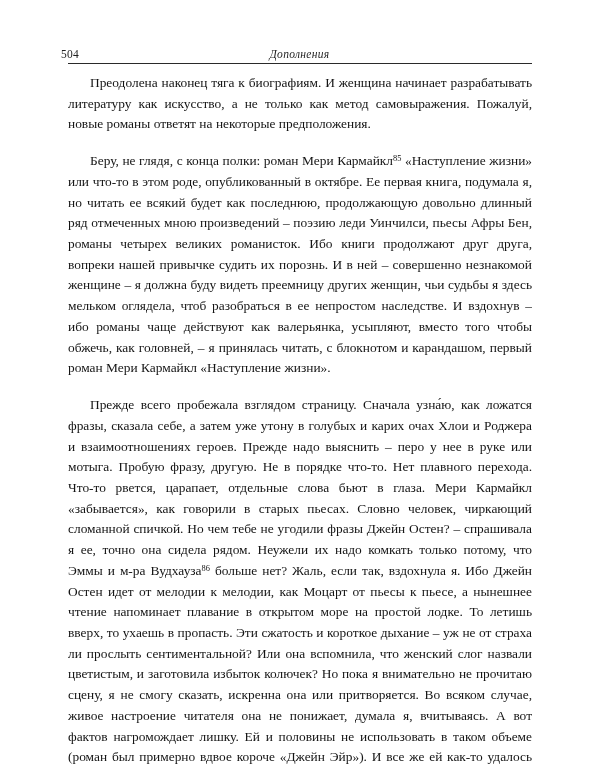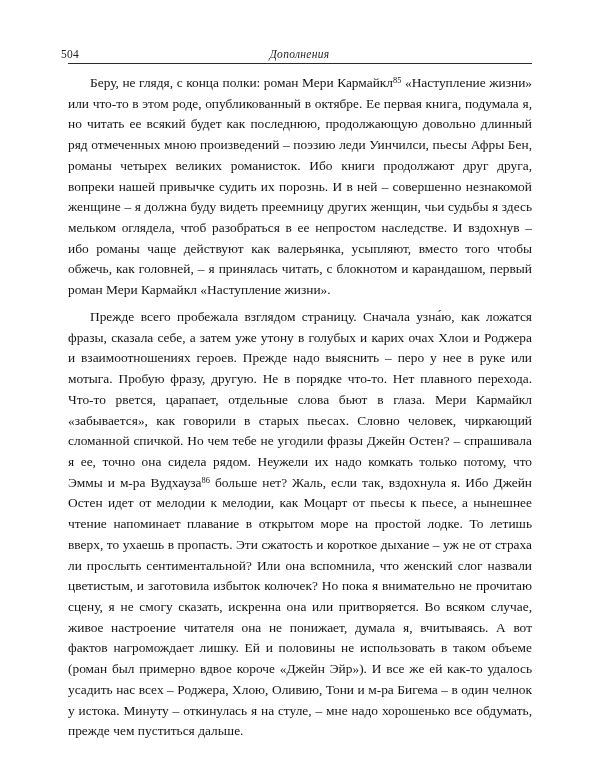--- a/index.html
+++ b/index.html
@@ -75,21 +75,21 @@
     text-align: justify;
     text-align-last: left;
     font-size: 13.4px;
     line-height: 20.72px;
     text-indent: 22px;
     hyphens: none;
     word-spacing: 0.1px;
     color: #141414;
   }
   
-  p.para + p.para { margin-top: 6px; }
+  p.para + p.para { margin-top: 16px; }
 
   sup.fn {
     font-size: 8.4px;
     line-height: 0;
     vertical-align: 0.52em;
     font-family: "Liberation Serif", "DejaVu Serif", serif;
   }
 </style>
 </head>
 <body>
@@ -98,19 +98,20 @@
 
   <div class="running-head">
     <span class="folio">504</span>
     <span class="head-title">Дополнения</span>
   </div>
 
   <div class="head-rule"></div>
 
   <div class="textblock">
 
+    <p class="para">Преодолена наконец тяга к биографиям. И женщина начинает разрабатывать литературу как искусство, а не только как метод самовыражения. Пожалуй, новые романы ответят на некоторые предположения.</p>
 
     <p class="para"><span>Беру, не глядя, с конца полки: роман Мери Кармайкл</span><sup class="fn">85</sup><span> «Наступление жизни» или что-то в этом роде, опубликованный в октябре. Ее первая книга, подумала я, но читать ее всякий будет как последнюю, продолжающую довольно длинный ряд отмеченных мною произведений – поэзию леди Уинчилси, пьесы Афры Бен, романы четырех великих романисток. Ибо книги продолжают друг друга, вопреки нашей привычке судить их порознь. И в ней – совершенно незнакомой женщине – я должна буду видеть преемницу других женщин, чьи судьбы я здесь мельком оглядела, чтоб разобраться в ее непростом наследстве. И вздохнув – ибо романы чаще действуют как валерьянка, усыпляют, вместо того чтобы обжечь, как головней, – я принялась читать, с блокнотом и карандашом, первый роман Мери Кармайкл «Наступление жизни».</span></p>
 
     <p class="para"><span>Прежде всего пробежала взглядом страницу. Сначала узна́ю, как ложатся фразы, сказала себе, а затем уже утону в голубых и карих очах Хлои и Роджера и взаимоотношениях героев. Прежде надо выяснить – перо у нее в руке или мотыга. Пробую фразу, другую. Не в порядке что-то. Нет плавного перехода. Что-то рвется, царапает, отдельные слова бьют в глаза. Мери Кармайкл «забывается», как говорили в старых пьесах. Словно человек, чиркающий сломанной спичкой. Но чем тебе не угодили фразы Джейн Остен? – спрашивала я ее, точно она сидела рядом. Неужели их надо комкать только потому, что Эммы и м-ра Вудхауза</span><sup class="fn">86</sup><span> больше нет? Жаль, если так, вздохнула я. Ибо Джейн Остен идет от мелодии к мелодии, как Моцарт от пьесы к пьесе, а нынешнее чтение напоминает плавание в открытом море на простой лодке. То летишь вверх, то ухаешь в пропасть. Эти сжатость и короткое дыхание – уж не от страха ли прослыть сентиментальной? Или она вспомнила, что женский слог назвали цветистым, и заготовила избыток колючек? Но пока я внимательно не прочитаю сцену, я не смогу сказать, искренна она или притворяется. Во всяком случае, живое настроение читателя она не понижает, думала я, вчитываясь. А вот фактов нагромождает лишку. Ей и половины не использовать в таком объеме (роман был примерно вдвое короче «Джейн Эйр»). И все же ей как-то удалось усадить нас всех – Роджера, Хлою, Оливию, Тони и м-ра Бигема – в один челнок у истока. Минуту – откинулась я на стуле, – мне надо хорошенько все обдумать, прежде чем пуститься дальше.</span></p>
 
   </div>
 </div>
 
 </body></html>

